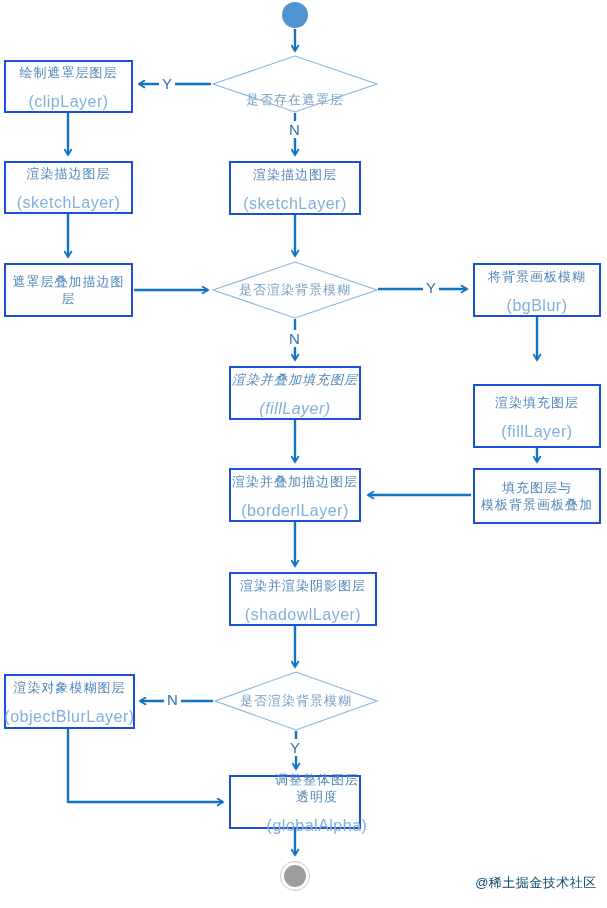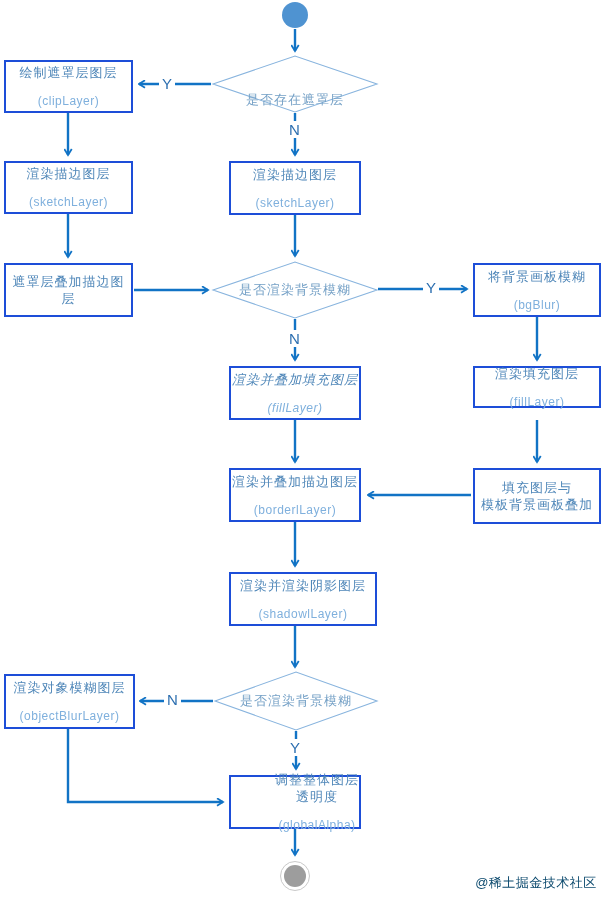--- a/index.html
+++ b/index.html
@@ -7,21 +7,21 @@
     position:relative;width:607px;height:908px;background:#ffffff;overflow:hidden;
     font-family:"Liberation Sans","DejaVu Sans",sans-serif;
   }
   svg.wires{position:absolute;left:0;top:0;width:607px;height:908px;}
   .box{
     position:absolute;background:#ffffff;border:2px solid #1d4ed8;
     display:flex;flex-direction:column;align-items:center;justify-content:center;
     text-align:center;box-sizing:border-box;
   }
   .box .t{color:#4e86b8;font-size:13px;letter-spacing:1px;line-height:17px;}
-  .box .c{color:#7fb0dd;font-size:12px;letter-spacing:0.5px;line-height:15px;margin-top:13px;}
+  .box .c{color:#7fb0dd;font-size:16px;letter-spacing:0.5px;line-height:15px;margin-top:13px;}
   .dlabel{
     position:absolute;color:#74a0c6;font-size:13px;letter-spacing:1px;
     text-align:center;line-height:16px;
   }
   .yn{
     position:absolute;color:#2d6fb0;font-size:15px;font-weight:400;
     background:#ffffff;padding:0 3px;text-align:center;
   }
   .start-node{
     position:absolute;left:282px;top:2px;width:26px;height:26px;border-radius:50%;
@@ -110,21 +110,21 @@
   <div class="box" style="left:473px;top:263px;width:128px;height:54px;">
     <div class="t">将背景画板模糊</div>
     <div class="c">(bgBlur)</div>
   </div>
 
   <div class="box" style="left:229px;top:366px;width:132px;height:54px;font-style:italic;">
     <div class="t">渲染并叠加填充图层</div>
     <div class="c">(fillLayer)</div>
   </div>
 
-  <div class="box" style="left:473px;top:366px;width:128px;height:42px;">
+  <div class="box" style="left:473px;top:384px;width:128px;height:64px;">
     <div class="t">渲染填充图层</div>
     <div class="c">(fillLayer)</div>
   </div>
 
   <div class="box" style="left:473px;top:468px;width:128px;height:56px;">
     <div class="t">填充图层与</div>
     <div class="t">模板背景画板叠加</div>
   </div>
 
   <div class="box" style="left:229px;top:468px;width:132px;height:54px;">

